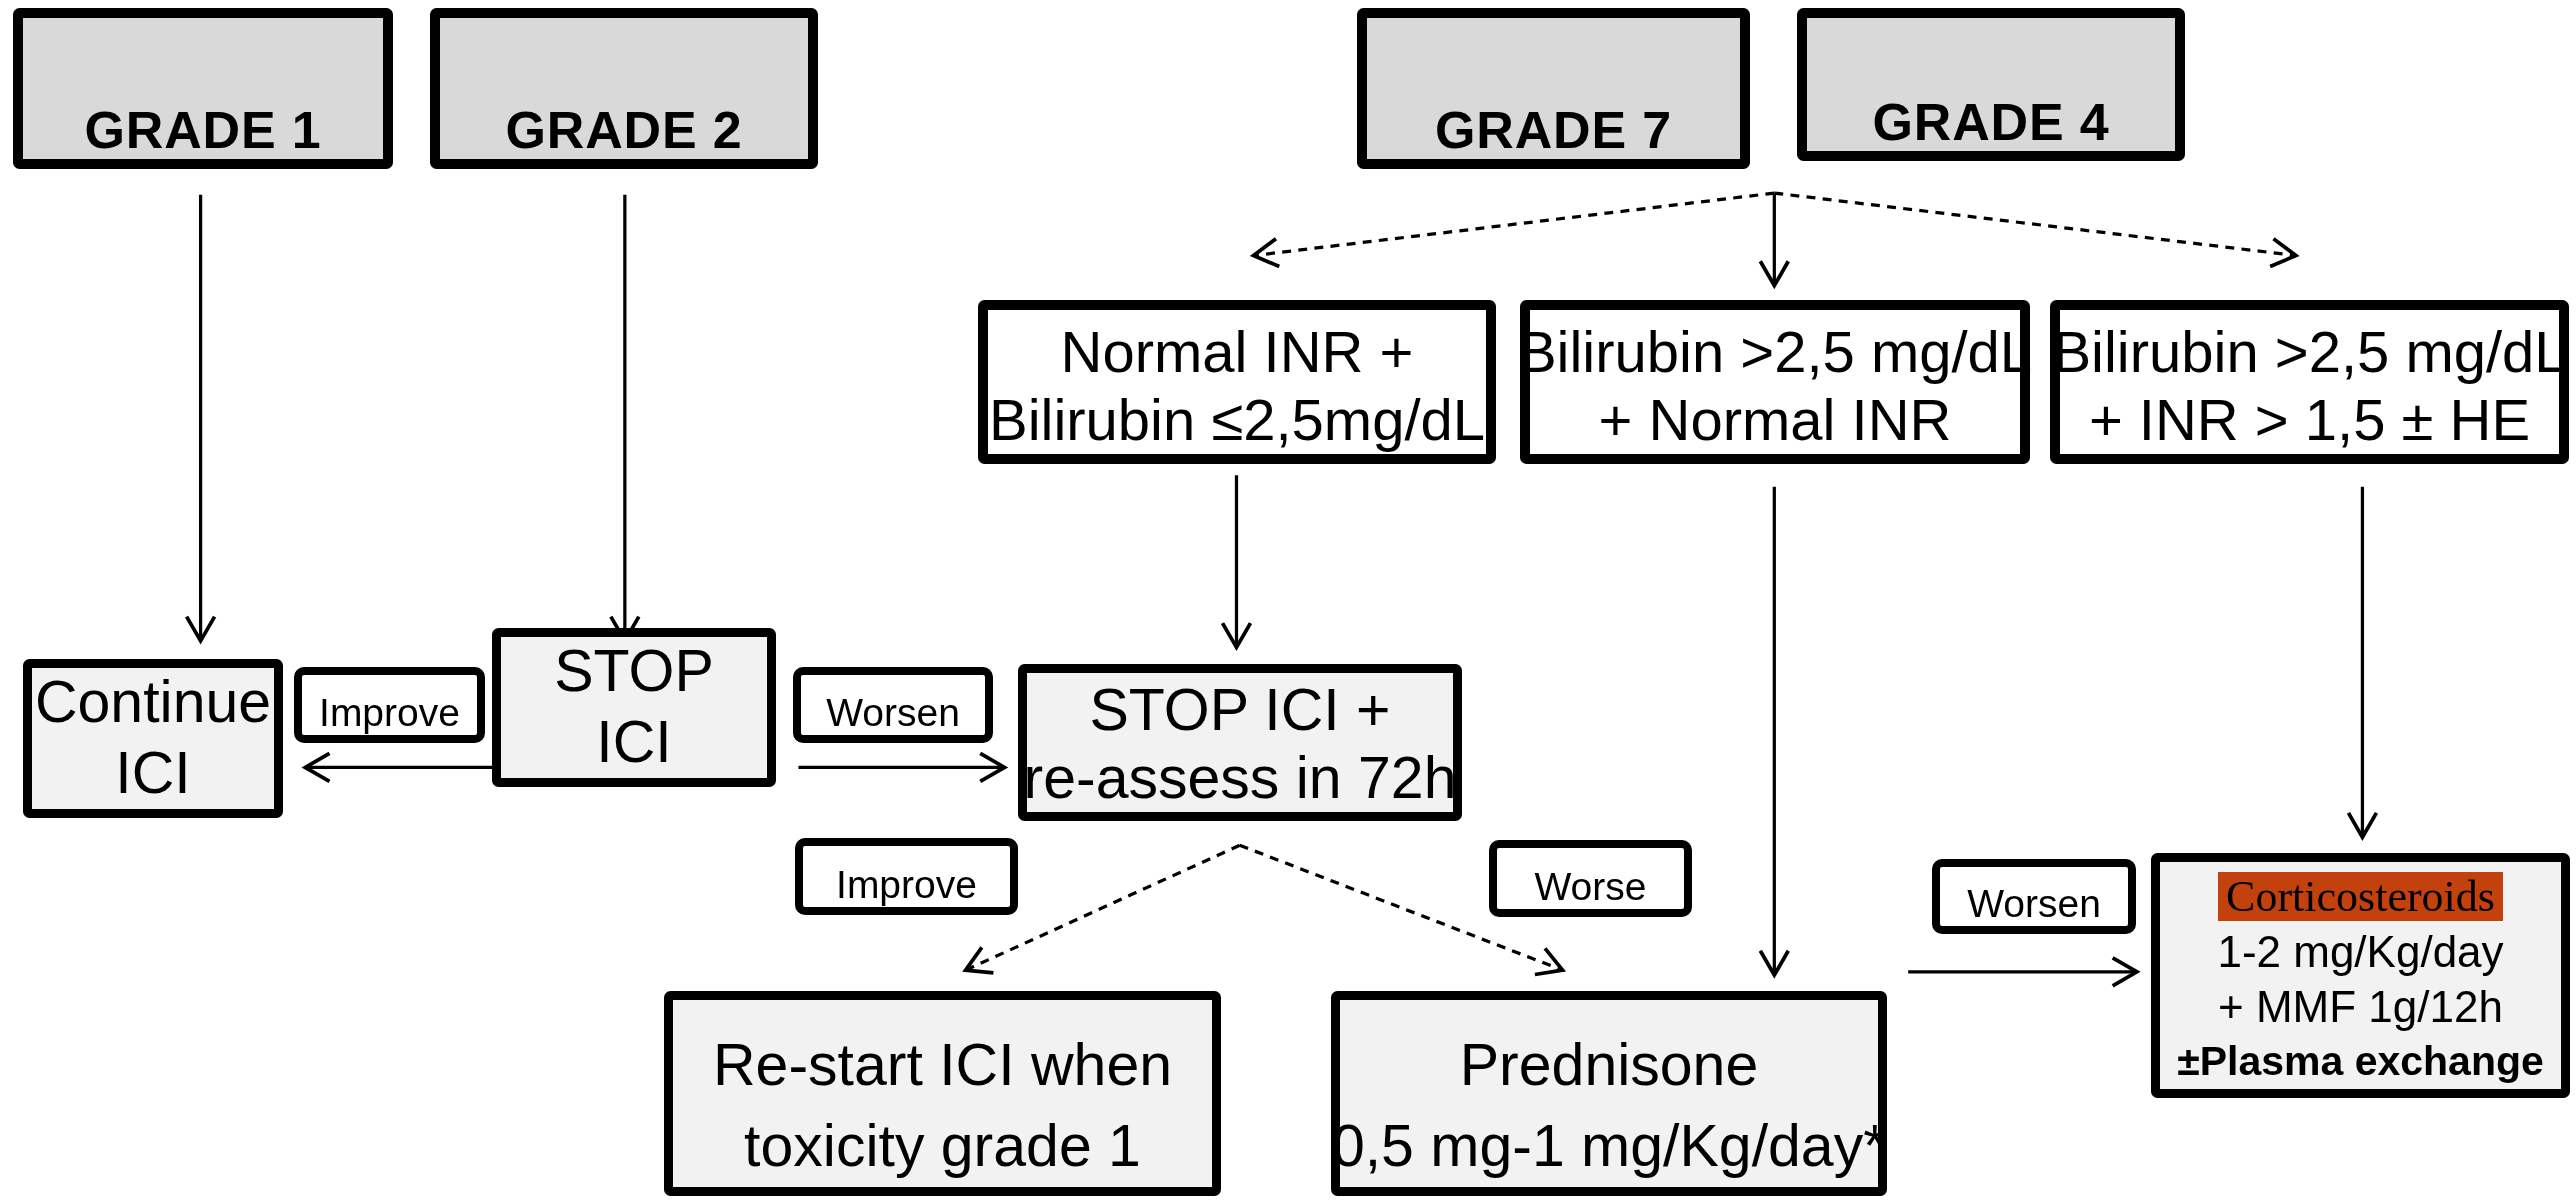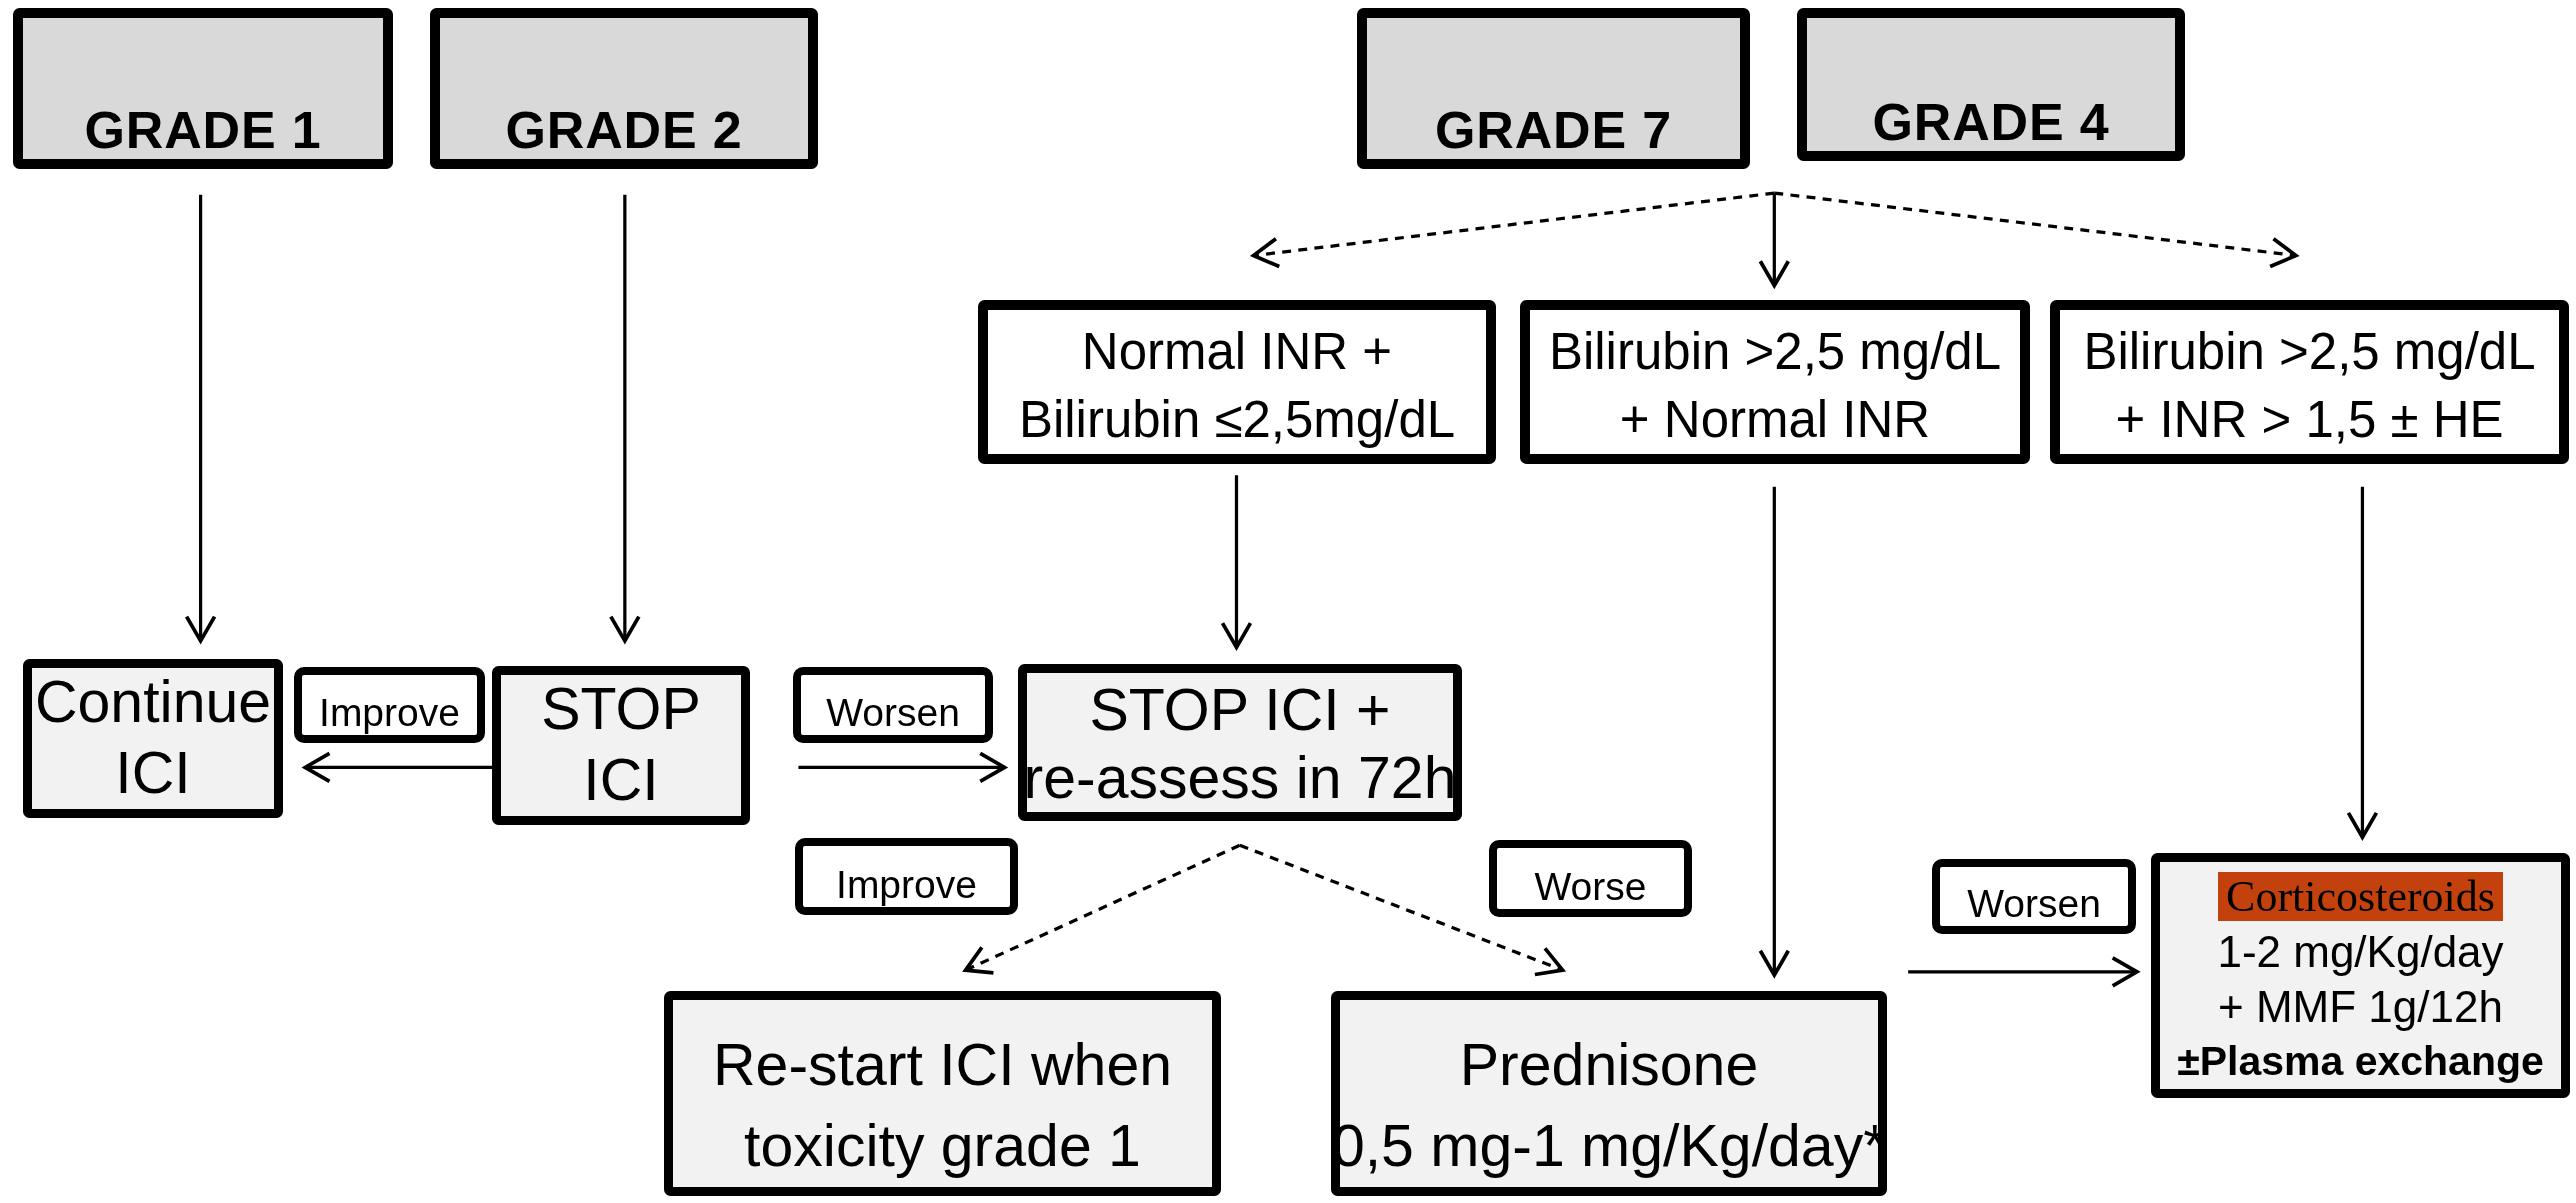--- a/index.html
+++ b/index.html
@@ -21,21 +21,21 @@
     line-height:1.1;
   }
   .grade{
     background:var(--grade-fill,#d9d9d9);
     border:10.5px solid var(--box-border,#000);
     font-size:52px;font-weight:bold;letter-spacing:0.8px;
   }
   .criteria{
     background:var(--criteria-fill,#fff);
     border:10.5px solid var(--box-border,#000);
-    font-size:51px;
+    font-size:58px;
   }
   .criteria .ln{line-height:68px;white-space:nowrap;}
   .action{
     background:var(--action-fill,#f2f2f2);
     border:9px solid var(--box-border,#000);
     font-size:59px;
   }
   .action .ln{line-height:71px;white-space:nowrap;}
   .tall .ln{line-height:81px;}
   .pill{
@@ -105,21 +105,21 @@
 
   <div class="box action" style="left:23px;top:659px;width:260px;height:159px">
     <div class="ln">Continue</div>
     <div class="ln">ICI</div>
   </div>
 
   <div class="box pill" style="left:294px;top:667px;width:191px;height:76px">
     <span>Improve</span>
   </div>
 
-  <div class="box action" style="left:492px;top:666px;width:258px;height:159px">
+  <div class="box action" style="left:492px;top:628px;width:284px;height:159px">
     <div class="ln">STOP</div>
     <div class="ln">ICI</div>
   </div>
 
   <div class="box pill" style="left:793px;top:667px;width:200px;height:76px">
     <span>Worsen</span>
   </div>
 
   <div class="box action" style="left:1018px;top:664px;width:444px;height:157px">
     <div class="ln" style="line-height:68px">STOP ICI +</div>

